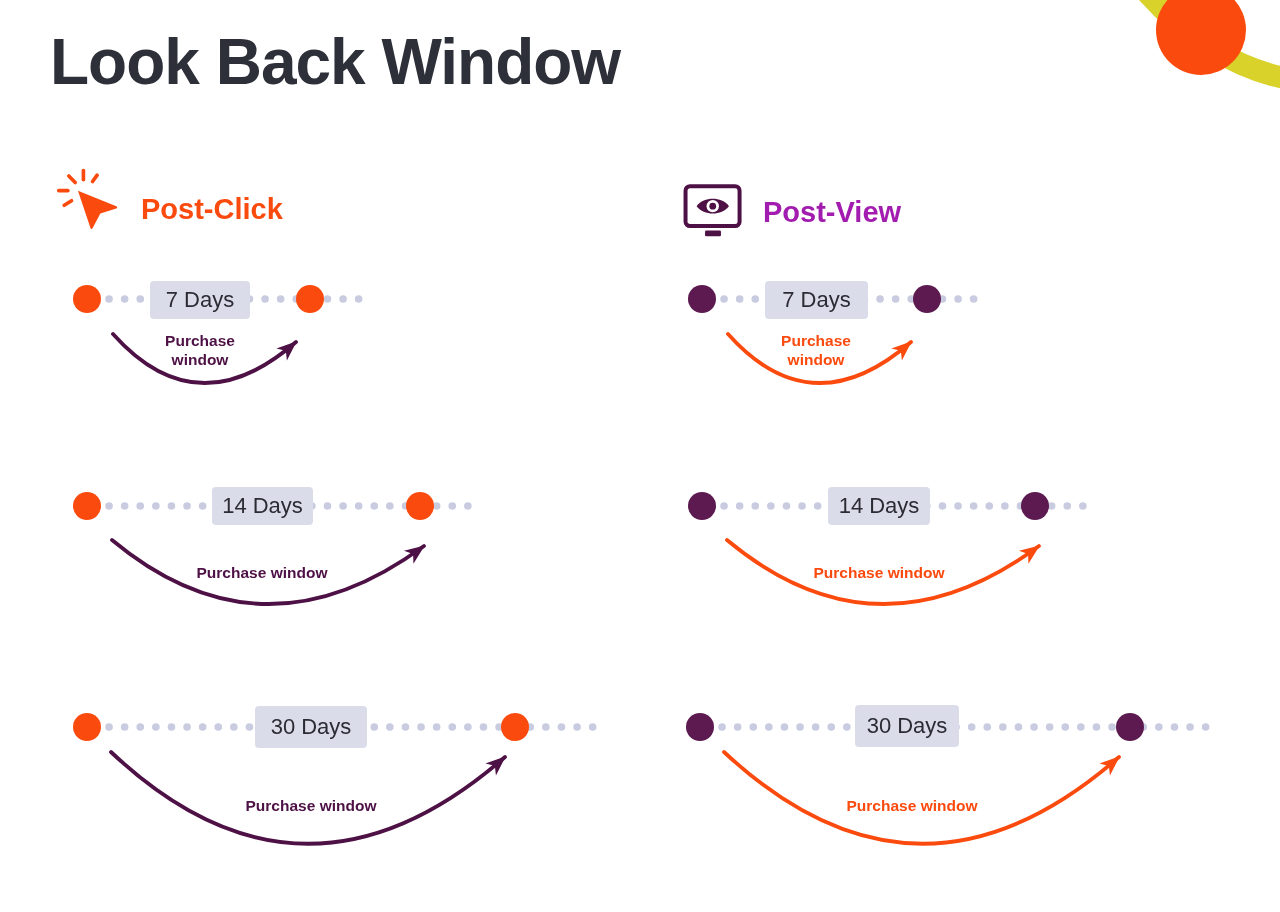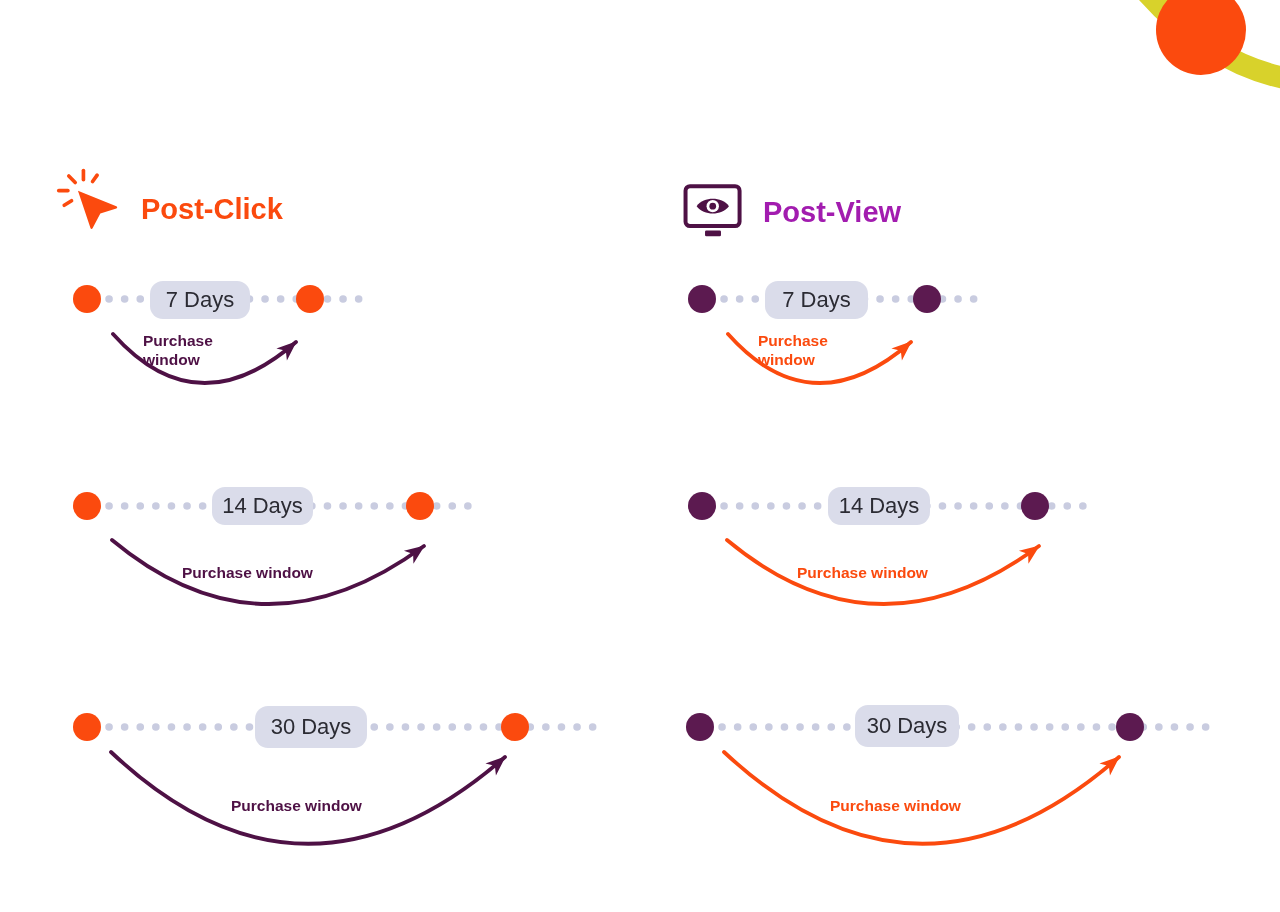--- a/index.html
+++ b/index.html
@@ -16,33 +16,33 @@
   }
   .col-header-label {
     position:absolute; font-size:29px; font-weight:bold; white-space:nowrap;
   }
   .label-post-click { left:141px; top:193px; color:#FB4A0E; }
   .label-post-view  { left:763px; top:196px; color:#a21caf; }
   .icon-box { position:absolute; }
   .icon-cursor  { left:56px;  top:166px; width:64px; height:64px; }
   .icon-monitor { left:682px; top:182px; width:62px; height:58px; }
   .pill {
-    position:absolute; background:#DADCEA; border-radius:13px;
+    position:absolute; background:#DADCEA; border-radius:4px;
     display:flex; align-items:center; justify-content:center;
     font-size:22px; color:#2B2B33; white-space:nowrap;
   }
   .pill-l1 { left:150px; top:281px; width:100px; height:38px; }
   .pill-l2 { left:212px; top:487px; width:101px; height:38px; }
   .pill-l3 { left:255px; top:706px; width:112px; height:42px; }
   .pill-r1 { left:765px; top:281px; width:103px; height:38px; }
   .pill-r2 { left:828px; top:487px; width:102px; height:38px; }
   .pill-r3 { left:855px; top:705px; width:104px; height:42px; }
   .annotation {
     position:absolute; font-size:15.5px; font-weight:bold;
-    line-height:19px; 
+    line-height:19px; text-align:center;
   }
   .ann-purple { color:#4E1145; }
   .ann-orange { color:#FB4A0E; }
   .ann-l1 { left:143px; top:331px; width:114px; }
   .ann-l2 { left:182px; top:563px; width:160px; }
   .ann-l3 { left:231px; top:796px; width:160px; }
   .ann-r1 { left:758px; top:331px; width:116px; }
   .ann-r2 { left:797px; top:563px; width:164px; }
   .ann-r3 { left:830px; top:796px; width:164px; }
   .dotline { stroke:#C9CCE0; stroke-width:7.5; stroke-linecap:round; stroke-dasharray:0.1 15.5; fill:none; }
@@ -104,20 +104,21 @@
       <path class="arc arc-orange" d="M 727 540 Q 877 665 1039 546" marker-end="url(#arrow-orange)"></path>
     </g>
     <g>
       <line class="dotline" x1="722" y1="727" x2="1210" y2="727"></line>
       <circle class="dot-purple" cx="700" cy="727" r="14"></circle>
       <circle class="dot-purple" cx="1130" cy="727" r="14"></circle>
       <path class="arc arc-orange" d="M 724 752 Q 918 933 1119 757" marker-end="url(#arrow-orange)"></path>
     </g>
   </svg>
 
+  <h1 class="page-title">Look Back Window</h1>
 
   <div class="icon-box icon-cursor">
     <svg viewBox="0 0 70 70" width="64" height="64">
       <g stroke="#FB4A0E" stroke-width="4" stroke-linecap="round">
         <line x1="30" y1="5" x2="30" y2="15"></line>
         <line x1="14" y1="11" x2="21" y2="18"></line>
         <line x1="3" y1="27" x2="13" y2="27"></line>
         <line x1="9" y1="43" x2="17" y2="38"></line>
         <line x1="45" y1="10" x2="40" y2="17"></line>
       </g>

